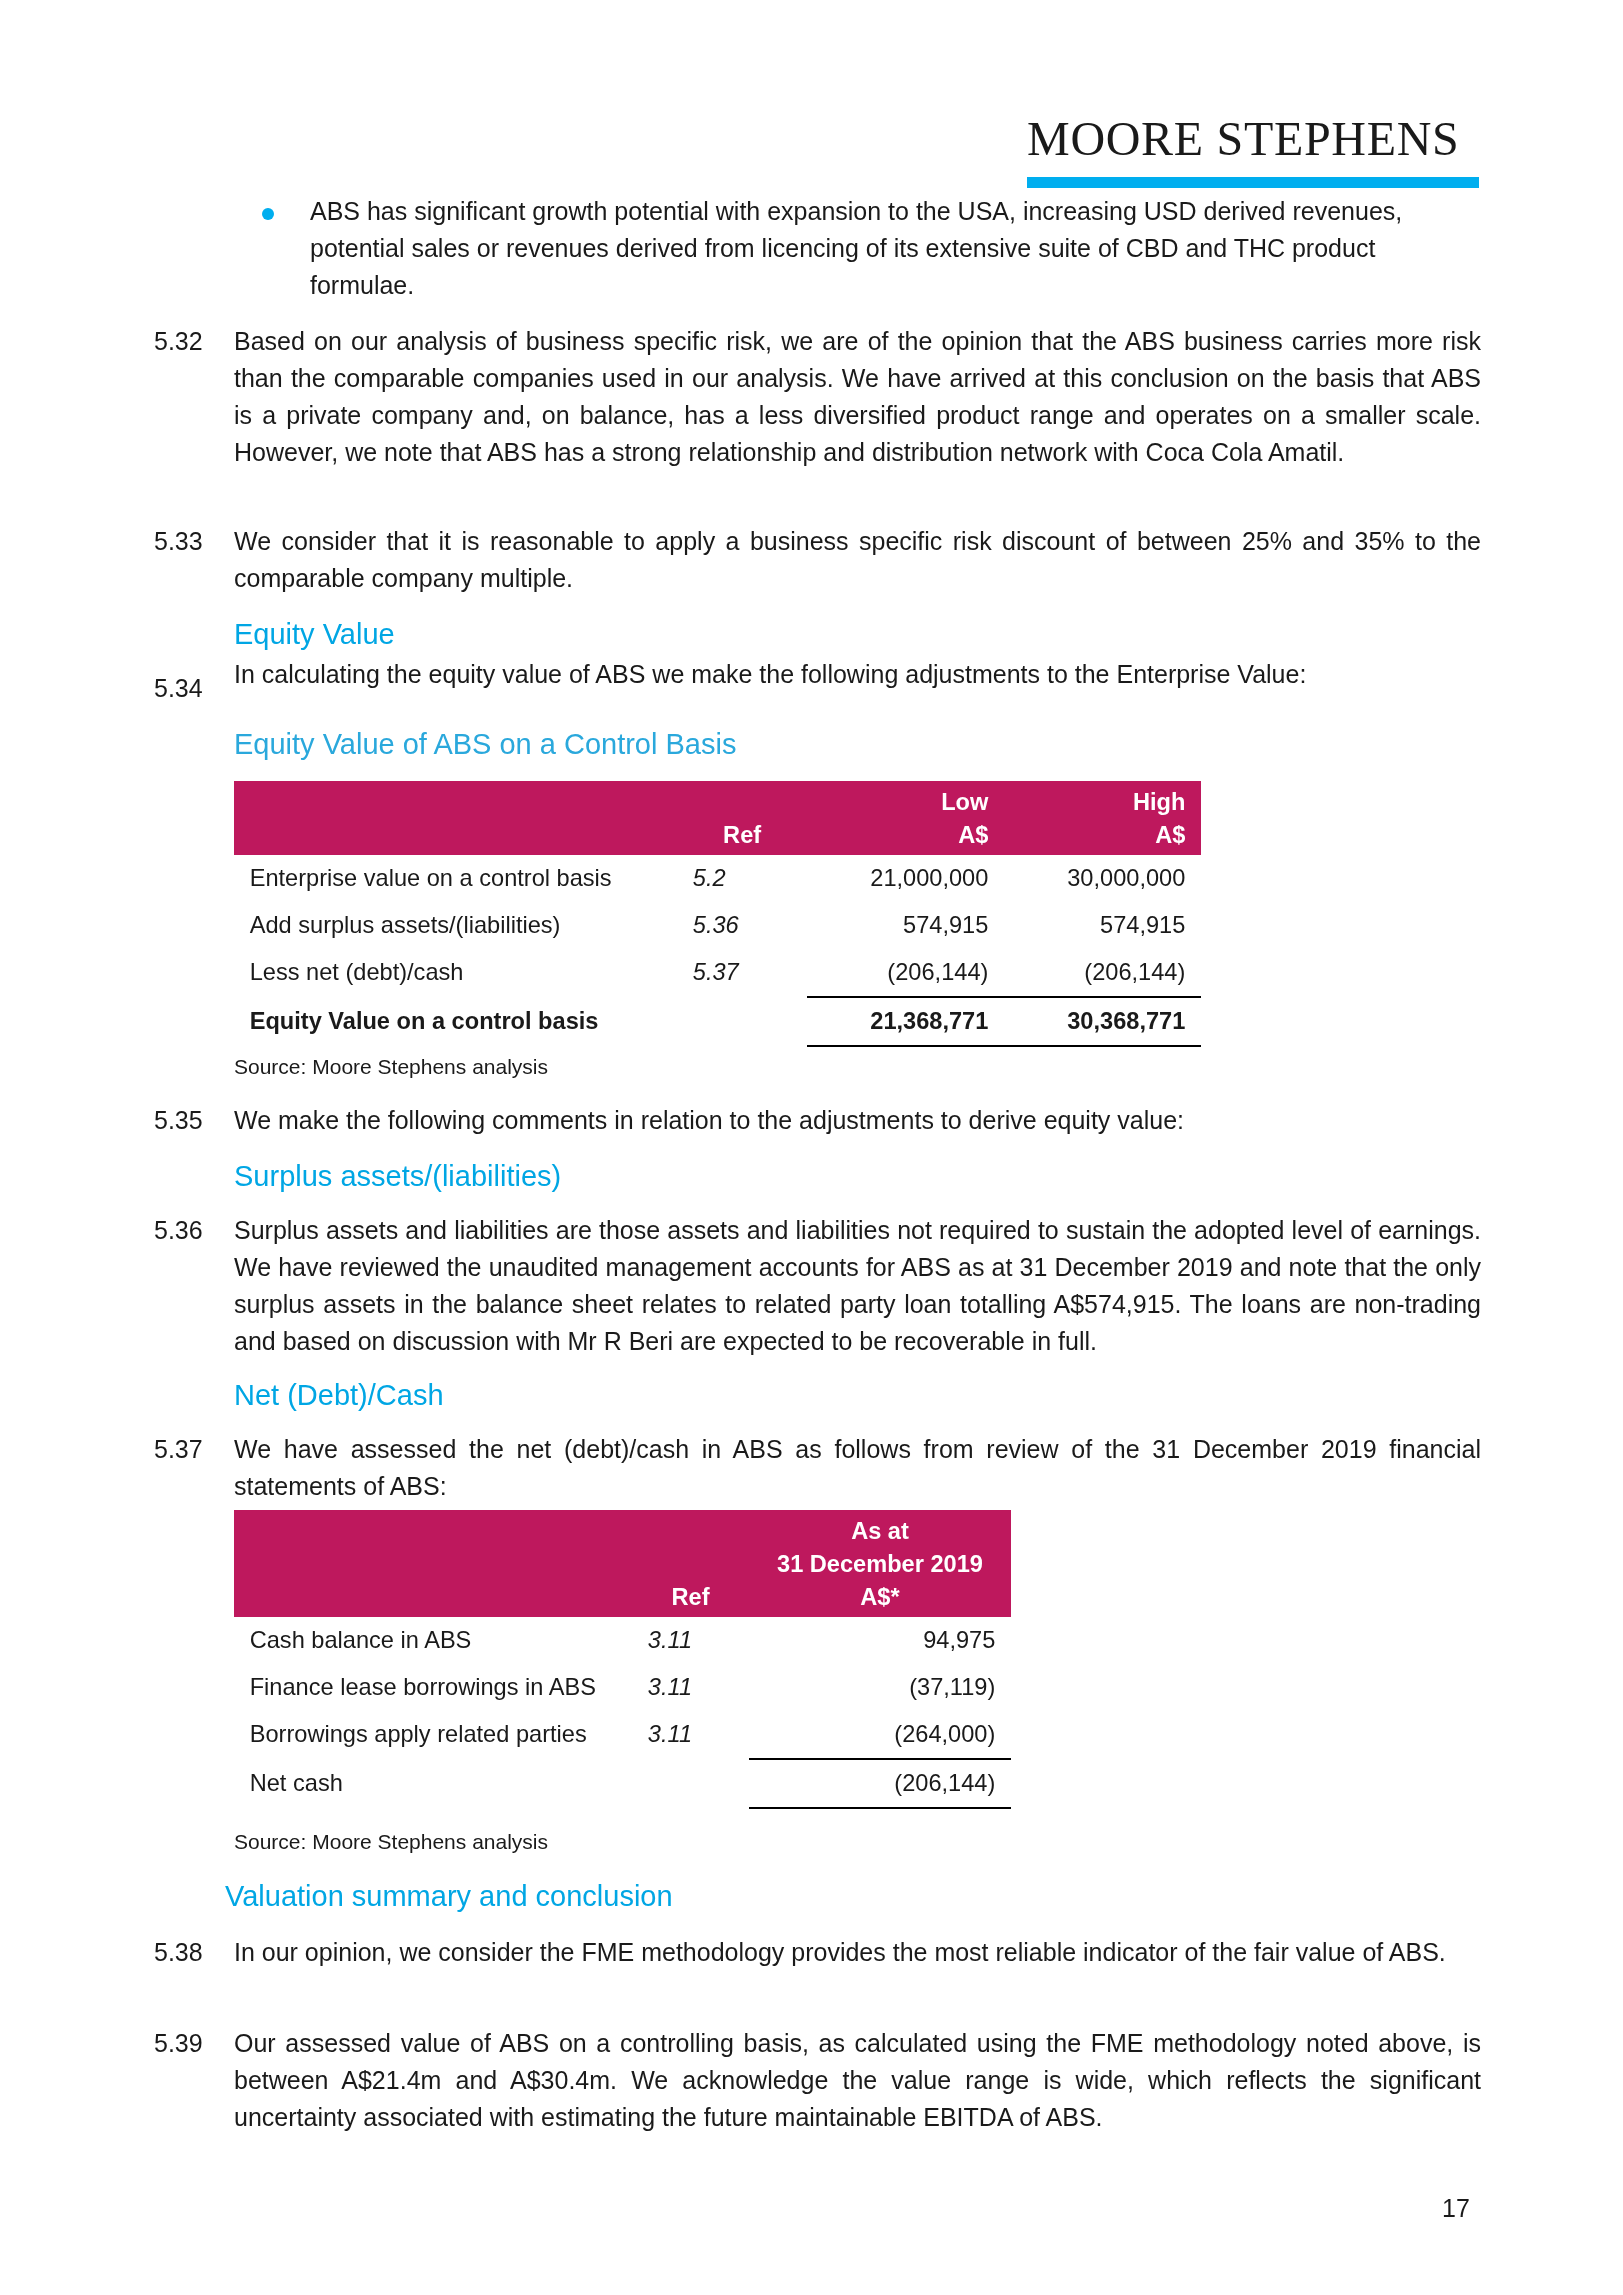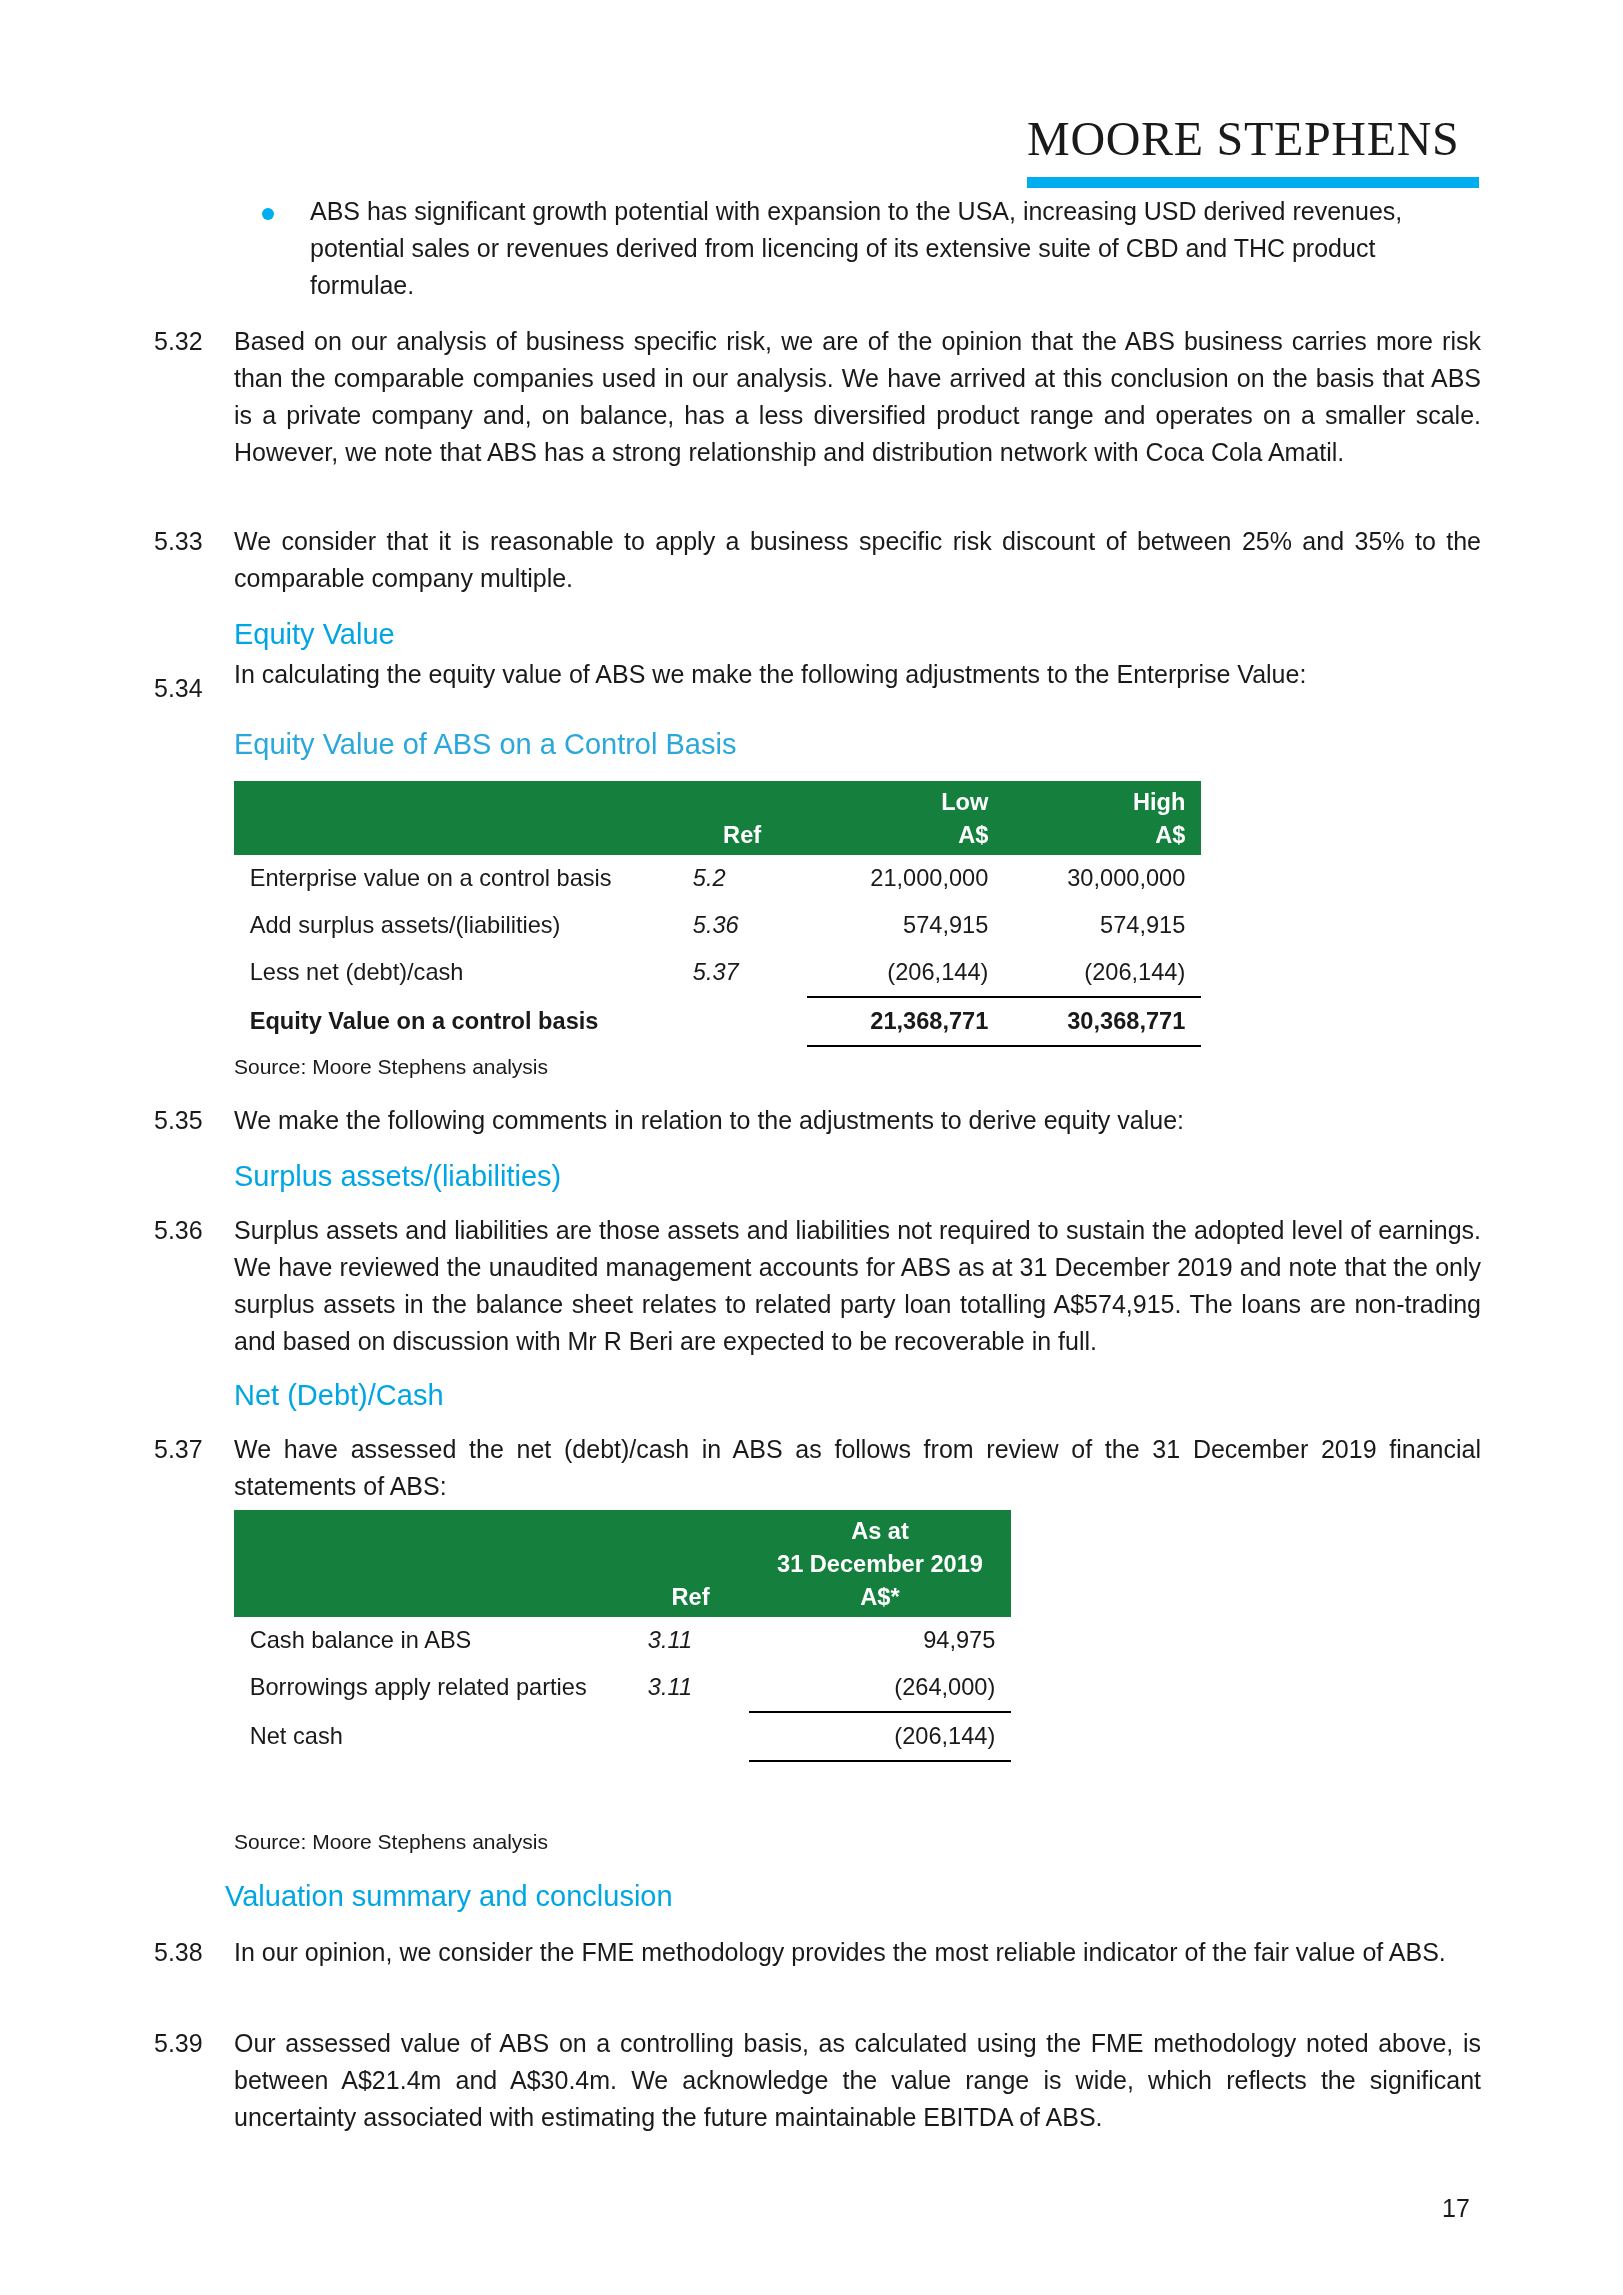--- a/index.html
+++ b/index.html
@@ -9,21 +9,21 @@
   .logo-text{font-family:"Liberation Serif","DejaVu Serif",serif;font-size:48px;letter-spacing:0.7px;color:#1a1a1a;line-height:1;white-space:nowrap;}
   .logo-bar{height:11px;background:#00aeef;margin-top:14.4px;width:452px;}
   .num{position:absolute;left:154px;font-size:25px;line-height:37px;}
   .body{position:absolute;left:234px;width:1247px;font-size:25px;line-height:37px;text-align:justify;}
   .heading{position:absolute;color:#00a6e4;font-size:29px;line-height:37px;}
   .bullet-dot{position:absolute;left:262px;top:208px;width:11.8px;height:11.8px;border-radius:50%;background:#00aeef;}
   .bullet-text{position:absolute;left:310px;width:1171px;font-size:25px;line-height:37px;}
   table{border-collapse:collapse;font-size:23.6px;}
   .t1{position:absolute;left:234px;top:781px;width:967px;}
   .t2{position:absolute;left:234px;top:1510px;width:777px;}
-  th{background:#15803d;color:#fff;font-weight:bold;text-align:right;padding:5.2px 15.7px 2.6px 15.7px;vertical-align:bottom;line-height:33px;}
+  th{background:#be185d;color:#fff;font-weight:bold;text-align:right;padding:5.2px 15.7px 2.6px 15.7px;vertical-align:bottom;line-height:33px;}
   td{padding:0 15.7px;height:47px;line-height:47px;}
   td.r{text-align:right;}
   td.ref{text-align:left;font-style:italic;}
   tr.total td{font-weight:bold;}
   td.topline{border-top:2.6px solid #000;}
   td.botline{border-bottom:2.6px solid #000;}
   .source{position:absolute;left:234px;font-size:21px;}
   .pageno{position:absolute;left:1442px;top:2194px;font-size:25px;}
 </style>
 </head>
@@ -110,20 +110,25 @@
       <th style="width:249px;text-align:center;"><span>As at</span><br><span>31 December 2019</span><br><span>A$*</span></th>
     </tr>
   </thead>
   <tbody>
     <tr>
       <td>Cash balance in ABS</td>
       <td class="ref">3.11</td>
       <td class="r">94,975</td>
     </tr>
     <tr>
+      <td>Finance lease borrowings in ABS</td>
+      <td class="ref">3.11</td>
+      <td class="r">(37,119)</td>
+    </tr>
+    <tr>
       <td>Borrowings apply related parties</td>
       <td class="ref">3.11</td>
       <td class="r">(264,000)</td>
     </tr>
     <tr>
       <td>Net cash</td>
       <td></td>
       <td class="r topline botline">(206,144)</td>
     </tr>
   </tbody>

